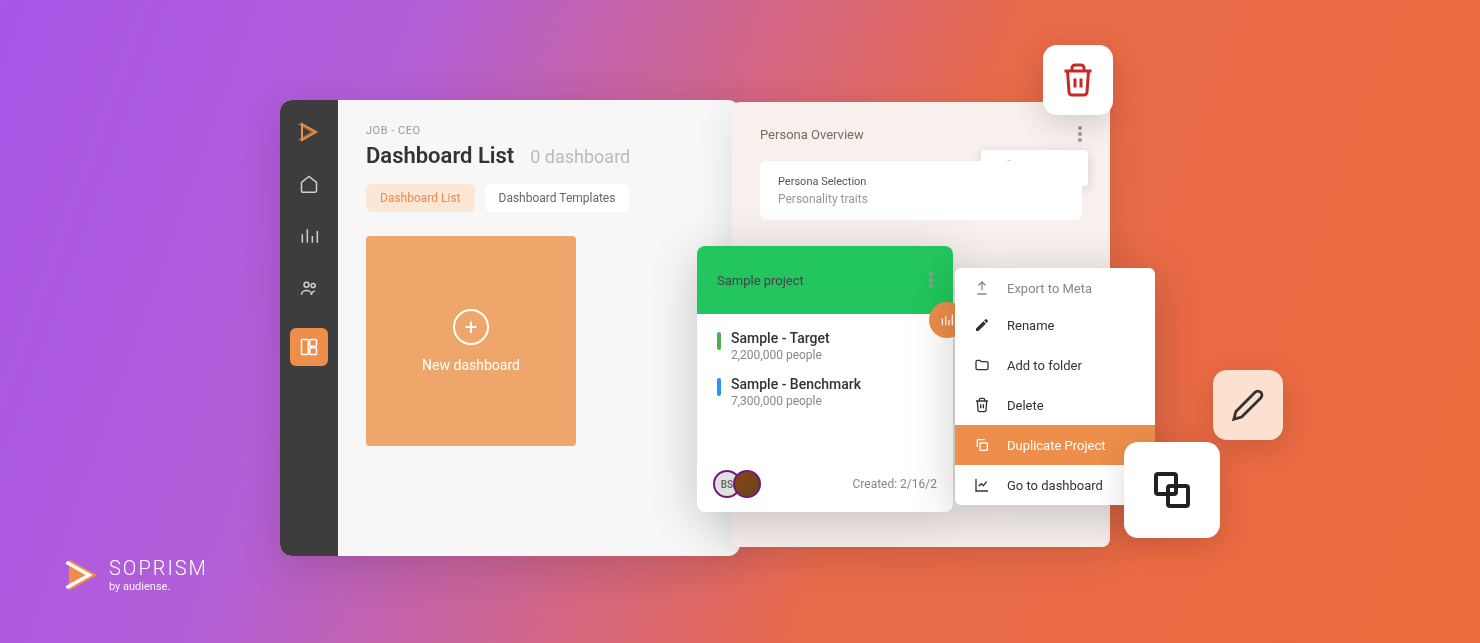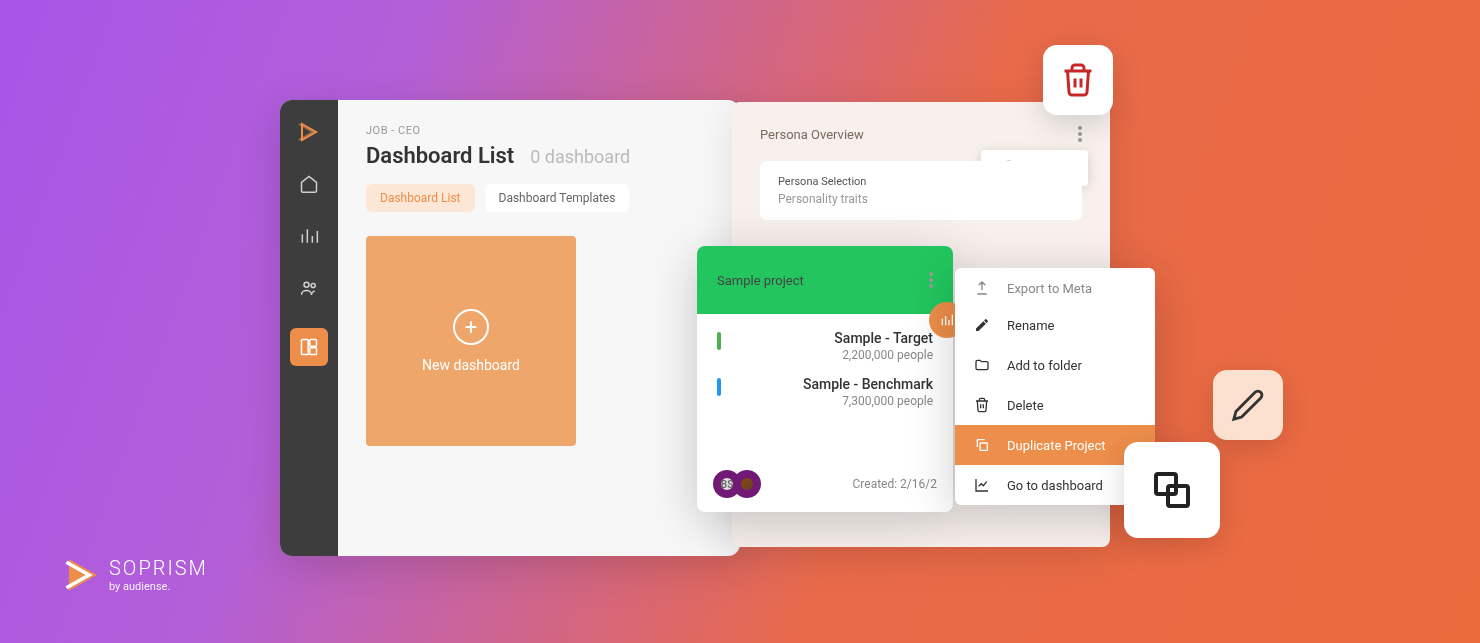--- a/index.html
+++ b/index.html
@@ -255,21 +255,20 @@
     }
     
     .project-title {
       font-size: 13px;
       color: #444;
     }
     
     .project-body {
       padding: 16px 20px;
       position: relative;
-      text-align: right;
     }
     
     .bar-badge {
       position: absolute;
       right: -12px;
       top: -12px;
       width: 36px;
       height: 36px;
       background: #ed8e4a;
       border-radius: 50%;
@@ -324,21 +323,21 @@
     
     .avatar-group {
       display: flex;
       gap: -4px;
     }
     
     .avatar {
       width: 28px;
       height: 28px;
       border-radius: 50%;
-      border: 8px solid #701a75;
+      border: 2px solid #701a75;
       margin-right: -8px;
       display: flex;
       align-items: center;
       justify-content: center;
       font-size: 10px;
       font-weight: 600;
     }
     
     .avatar.initials {
       background: #e0e0e0;

